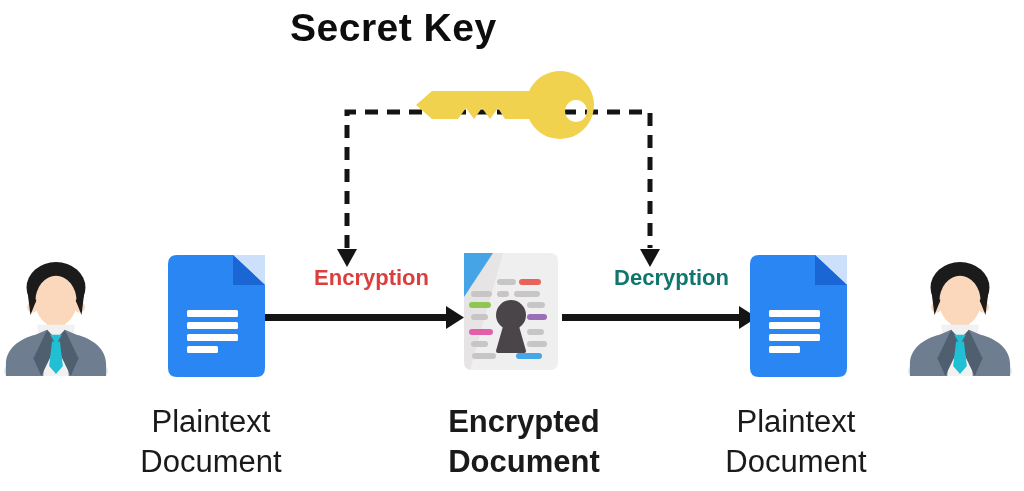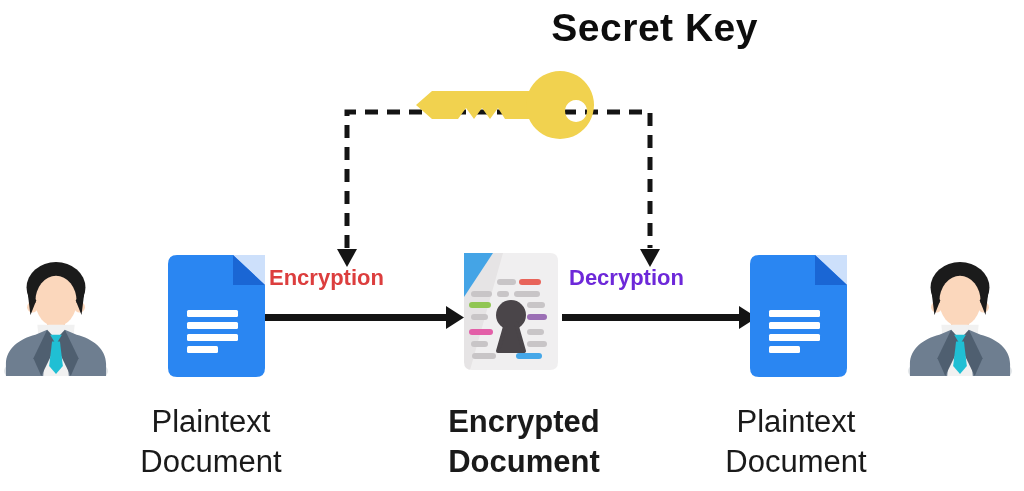--- a/index.html
+++ b/index.html
@@ -1,21 +1,21 @@
 <!DOCTYPE html>
 <html><head>
 <meta charset="utf-8">
 <style>
   html,body{margin:0;padding:0;background:#fff;}
   .canvas{position:relative;width:1024px;height:491px;background:#fff;overflow:hidden;
           font-family:"Liberation Sans",sans-serif;}
   .abs{position:absolute;}
-  .title{left:278px;top:6px;width:480px;text-align:right;
+  .title{left:290px;top:6px;width:480px;text-align:left;
          font-size:39px;font-weight:700;letter-spacing:0.5px;color:#0d0d0d;}
-  .oplabel{width:160px;text-align:left;font-size:22px;font-weight:700;}
+  .oplabel{width:160px;text-align:right;font-size:22px;font-weight:700;}
   .oplabel.enc{left:269px;top:265px;}
   .oplabel.dec{left:569px;top:265px;}
   .nodelabel{width:240px;text-align:center;font-size:31px;line-height:40px;color:#1a1a1a;}
   .nodelabel.bold{font-weight:700;}
   .nodelabel.l{left:91px;top:402px;}
   .nodelabel.c{left:404px;top:402px;}
   .nodelabel.r{left:676px;top:402px;}
   svg{display:block;}
   .connectors{left:0;top:0;z-index:1;}
   .keyicon{left:410px;top:64px;z-index:2;}
@@ -40,21 +40,21 @@
     <line x1="562" y1="317.5" x2="740" y2="317.5" stroke="#141414" stroke-width="7"></line>
     <polygon points="739,306 739,329 757,317.5" fill="#141414"></polygon>
   </svg>
 
   <svg class="abs keyicon" style="left:410px;top:64px;" width="200" height="85" viewBox="0 0 200 85">
     <path fill="#F1D24F" d="M6 41 L22 27 H132 V55 H95 L88 44 L80 55 L72 44 L64 55 L56 44 L48 55 H22 Z"></path>
     <path fill="#F1D24F" fill-rule="evenodd" d="M150 7 a34 34 0 1 0 0.02 0 Z M166 36 a11 11 0 1 0 0.02 0 Z"></path>
   </svg>
 
   <div class="abs oplabel enc" style="color: rgb(220, 62, 62);">Encryption</div>
-  <div class="abs oplabel dec" style="color: #6d28d9;">Decryption</div>
+  <div class="abs oplabel dec" style="color: #0f766e;">Decryption</div>
 
   <svg class="abs icon" style="left:2px;top:255px;" width="108" height="122" viewBox="0 0 110 122">
     <rect x="2" y="112" width="106" height="10" rx="5" fill="#E3E7EA"></rect>
     <ellipse cx="55" cy="32" rx="30" ry="26" fill="#1B1B1B"></ellipse>
     <circle cx="31" cy="52" r="5.5" fill="#FBD7BC"></circle>
     <circle cx="79" cy="52" r="5.5" fill="#FBD7BC"></circle>
     <rect x="46" y="58" width="18" height="22" fill="#F2C6A4"></rect>
     <ellipse cx="55" cy="46" rx="21" ry="26" fill="#FBD7BC"></ellipse>
     <polygon points="26,36 35,45 29,60" fill="#1B1B1B"></polygon>
     <polygon points="84,36 75,45 81,60" fill="#1B1B1B"></polygon>

